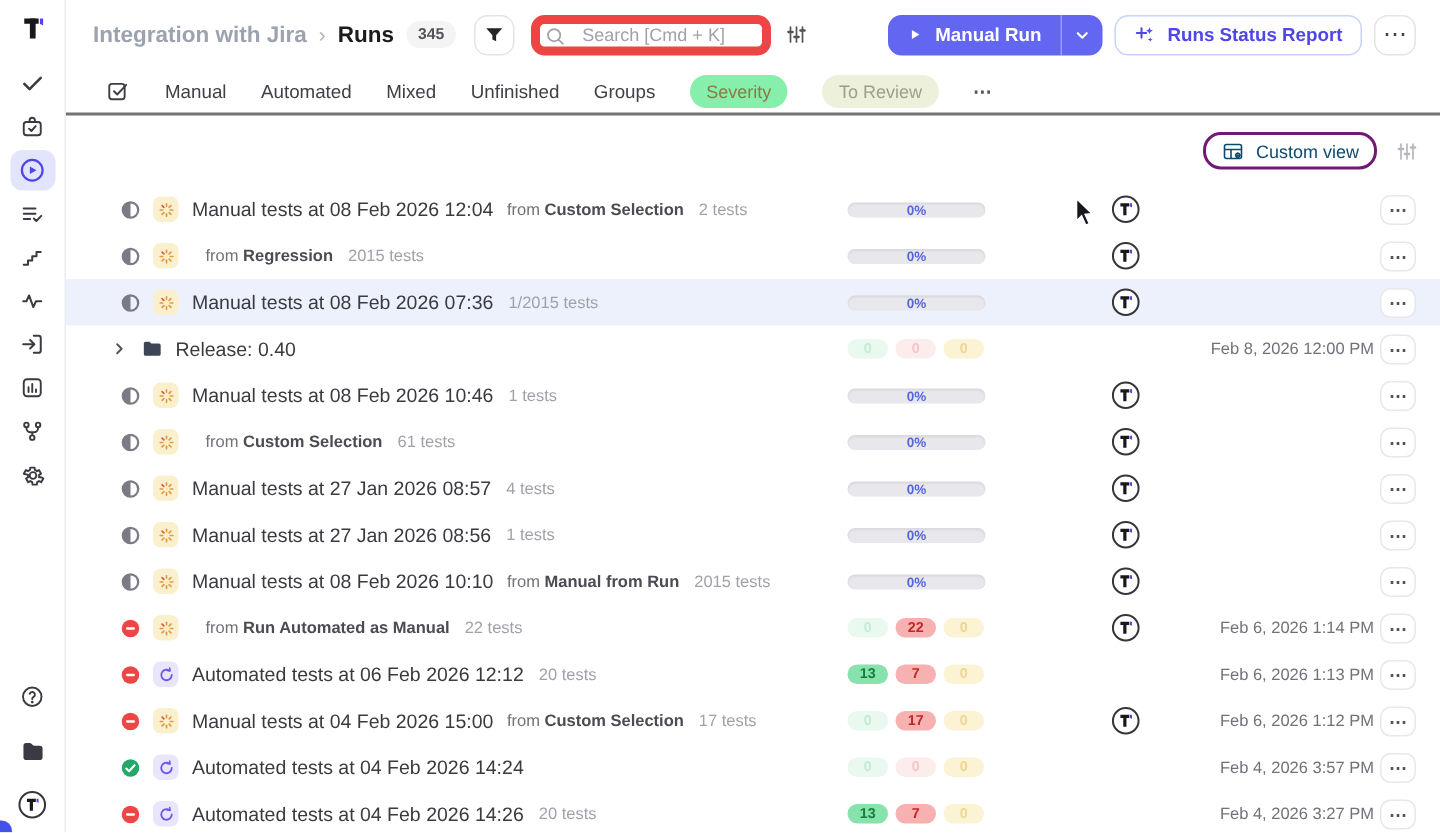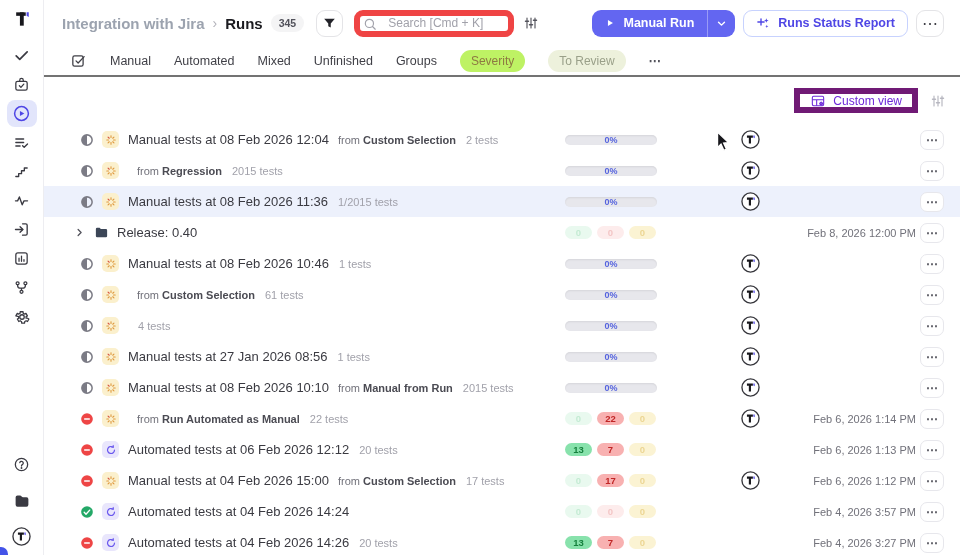--- a/index.html
+++ b/index.html
@@ -36,27 +36,27 @@
 .btn-run .sep{width:1px;height:27px;background:rgba(255,255,255,.35)}
 .btn-run .caret{width:27px;display:flex;justify-content:center;align-items:center;height:27px}
 .btn-report{display:flex;align-items:center;gap:7px;height:27px;border:1px solid #c7d2fe;border-radius:9px;background:#fff;color:#4f46e5;font-size:12.5px;font-weight:700;padding:0 12px;margin-left:8px;cursor:pointer}
 .btn-more{width:28px;height:27px;border:1px solid #e4e4e7;border-radius:9px;display:flex;align-items:center;justify-content:center;color:#3f3f46;margin-left:8px;background:#fff;cursor:pointer}
 
 
 .tabsbar{display:flex;align-items:center;height:31px;padding-left:26px;gap:23px;border-bottom:2px solid #737373;font-size:12.5px;color:#3f3f46}
 .tabsbar .selic{color:#3f3f46;display:flex;cursor:pointer}
 .tab{cursor:pointer;white-space:nowrap}
 .pill{border-radius:999px;padding:4px 11px;font-size:12px;cursor:pointer;white-space:nowrap}
-.pill.yellow{background:#bef264;color:#8d7942}
+.pill.yellow{background:#86efac;color:#8d7942}
 .pill.pale{background:#edf1dc;color:#9aa089}
 .tabs-more{color:#52525b;font-weight:700;cursor:pointer}
 
 
 .viewbar{display:flex;align-items:center;justify-content:flex-end;height:47px;padding-right:14px;gap:12px}
-.btn-view{display:flex;align-items:center;gap:7px;height:25px;border:6px solid #701a75;border-radius:0;padding:0 10px;font-size:12px;color:#6d28d9;background:#fff;cursor:pointer}
+.btn-view{display:flex;align-items:center;gap:7px;height:25px;border:2px solid #701a75;border-radius:12px;padding:0 10px;font-size:12px;color:#0c4a6e;background:#fff;cursor:pointer}
 .sliders-b{color:#b6b6bf;display:flex;cursor:pointer}
 
 
 .rows{position:relative}
 .row{position:relative;height:31px;display:flex;align-items:center;padding-left:36px}
 .row.hl{background:#edf1fc}
 .row.release{padding-left:30px}
 .st{margin-right:8px;display:flex}
 .chev{margin-right:9px;display:flex;color:#52525b;cursor:pointer}
 .fold{margin-right:8px;display:flex}
@@ -396,21 +396,21 @@
                 <path d="M17.9 6.1l-2.4 2.4"></path>
                 <path d="M20.4 12h-3.4"></path>
                 <path d="M17.9 17.9l-2.4-2.4"></path>
                 <path d="M12 20.4V17"></path>
                 <path d="M6.1 17.9l2.4-2.4"></path>
                 <path d="M3.6 12H7"></path>
               </g>
               <path d="M6.1 6.1l2.4 2.4" stroke="#d6563f" stroke-width="2.2" stroke-linecap="round"></path>
             </svg>
           </span>
-          <span class="title">Manual tests at 08 Feb 2026 11:36</span>
+          <span class="title">Manual tests at 08 Feb 2026 07:36</span>
           <span class="tests">1/2015 tests</span>
           <span class="stats">
             <span class="pbar">
               <span class="plabel">0%</span>
             </span>
           </span>
           <span class="avatar">
             <svg viewBox="0 0 24 24" width="19" height="19">
               <circle cx="12" cy="12" r="10.8" fill="#fff" stroke="#35353b" stroke-width="1.7"></circle>
               <path d="M7.5 7h7.5v2.7h-2.4V17h-2.7V9.7H7.5z" fill="#17171c"></path>
@@ -527,20 +527,21 @@
                 <path d="M17.9 6.1l-2.4 2.4"></path>
                 <path d="M20.4 12h-3.4"></path>
                 <path d="M17.9 17.9l-2.4-2.4"></path>
                 <path d="M12 20.4V17"></path>
                 <path d="M6.1 17.9l2.4-2.4"></path>
                 <path d="M3.6 12H7"></path>
               </g>
               <path d="M6.1 6.1l2.4 2.4" stroke="#d6563f" stroke-width="2.2" stroke-linecap="round"></path>
             </svg>
           </span>
+          <span class="title">Manual tests at 27 Jan 2026 08:57</span>
           <span class="tests">4 tests</span>
           <span class="stats">
             <span class="pbar">
               <span class="plabel">0%</span>
             </span>
           </span>
           <span class="avatar">
             <svg viewBox="0 0 24 24" width="19" height="19">
               <circle cx="12" cy="12" r="10.8" fill="#fff" stroke="#35353b" stroke-width="1.7"></circle>
               <path d="M7.5 7h7.5v2.7h-2.4V17h-2.7V9.7H7.5z" fill="#17171c"></path>

